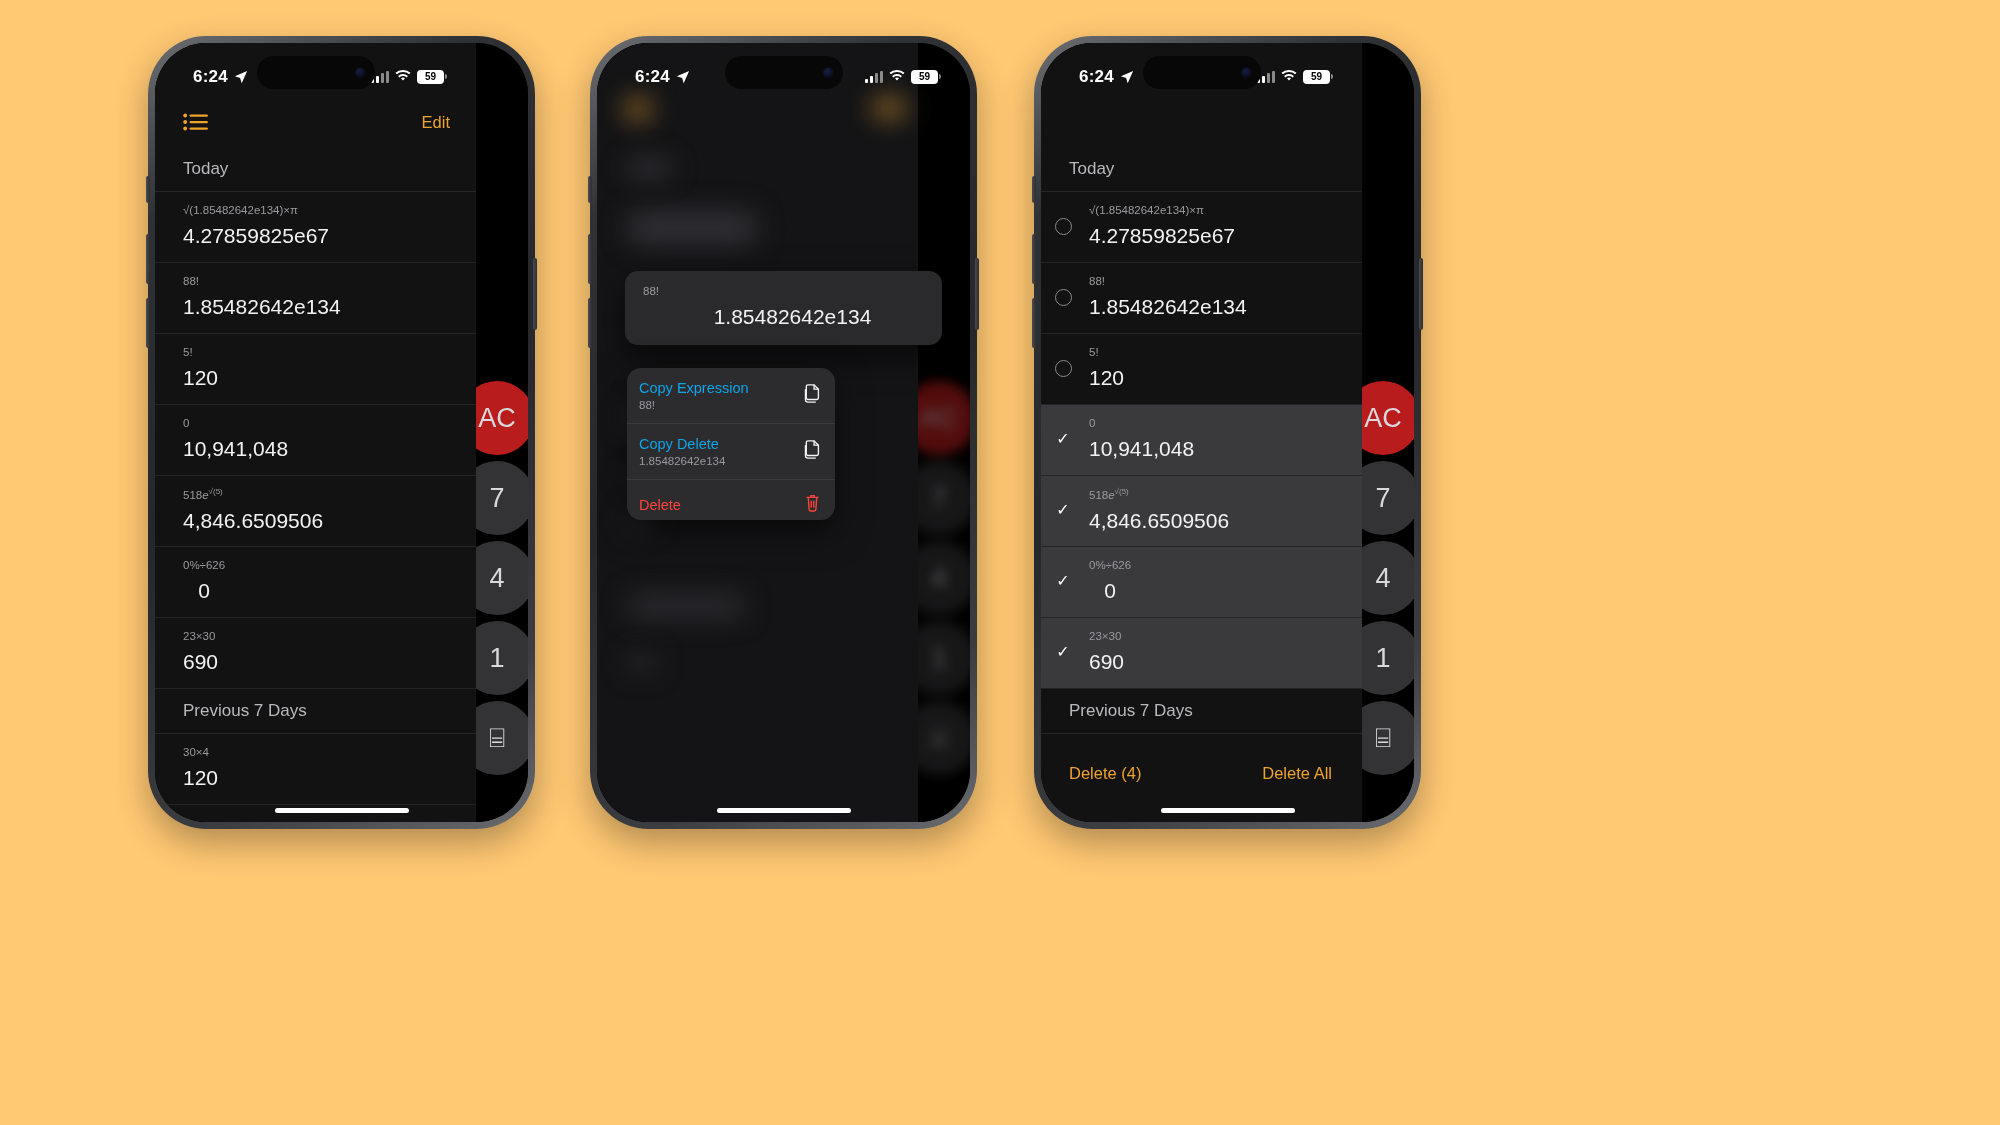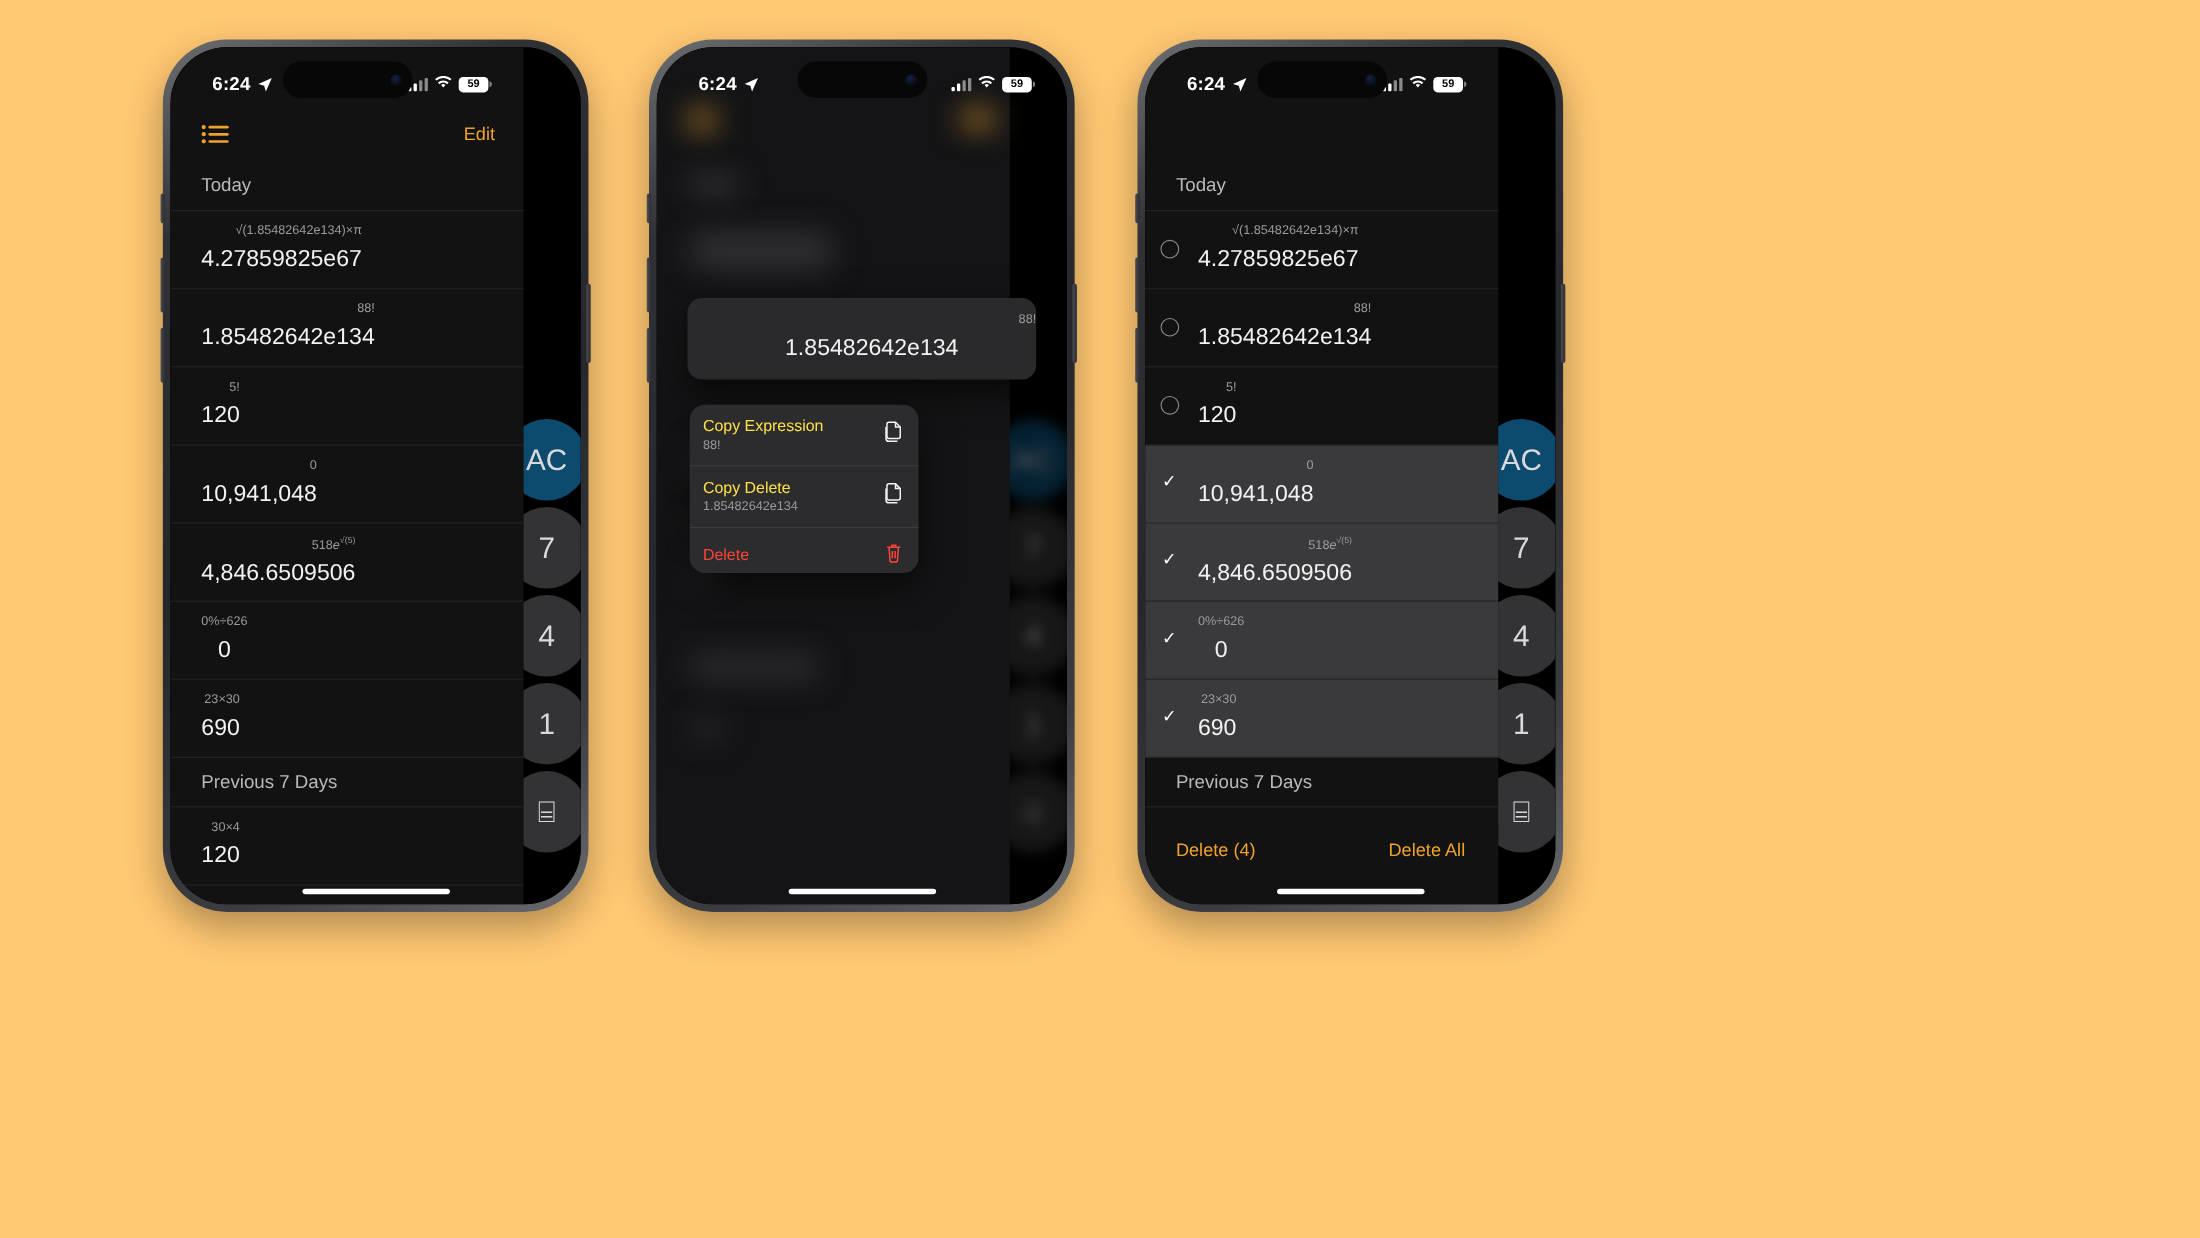--- a/index.html
+++ b/index.html
@@ -121,21 +121,21 @@
     min-height: 71px;
   }
   .row .sel {
     width: 44px; flex: 0 0 44px;
     display: flex; align-items: center; justify-content: center;
     color: #fff;
   }
   .row .body { padding-left: 4px; }
   .expr {
     color: #9b9b9f; font-size: 11.5px; line-height: 1.2;
-    margin-bottom: 5px; white-space: nowrap; text-align: right;
+    margin-bottom: 5px; white-space: nowrap;
   }
   .res { color: #f2f2f3; font-size: 21px; line-height: 1.2; white-space: nowrap; text-align: center; }
   .row.indent .body { padding-left: 0; }
   .row.selected { background: #3a3a3c; }
 
   .circle-unchecked {
     width: 17px; height: 17px; border-radius: 50%;
     border: 1.6px solid #8a8a8e;
   }
   .check { font-size: 16px; color:#fff; line-height:1; }
@@ -167,21 +167,21 @@
     position: absolute; top: 0; right: -52px; bottom: 0; width: 120px;
     z-index: 2; pointer-events: none;
   }
   .key {
     position: absolute; left: 0;
     width: 74px; height: 74px; border-radius: 50%;
     background: #333336;
     color: #d9d9dc; font-size: 27px;
     display: flex; align-items: center; justify-content: center;
   }
-  .key.k0 { top: 338px; background:#0c4a6e; }
+  .key.k0 { top: 338px; background:#b91c1c; }
   .key.k1 { top: 418px; }
   .key.k2 { top: 498px; }
   .key.k3 { top: 578px; }
   .key.k4 { top: 658px; }
 
   
   .sheet {
     position: absolute; top: 0; bottom: 0; left: 0; right: 52px;
     background: #121212; z-index: 3;
   }
@@ -205,21 +205,21 @@
     background: #2c2c2e; border-radius: 14px; overflow: hidden;
     z-index: 8;
     box-shadow: 0 12px 34px rgba(0,0,0,.55);
   }
   .ctx-item {
     display: flex; align-items: center; justify-content: space-between;
     padding: 11px 14px 12px 12px;
     border-bottom: .5px solid #3c3c3e;
   }
   .ctx-item:last-child { border-bottom: 0; }
-  .ctx-title { color: #fde047; font-size: 14.5px; line-height: 1.25; }
+  .ctx-title { color: #0ea5e9; font-size: 14.5px; line-height: 1.25; }
   .ctx-sub { color: #9a9a9e; font-size: 11.5px; margin-top: 2px; }
   .ctx-item.danger .ctx-title { color: #ff453a; }
 
   
   .p2 .home-ind, .p1 .home-ind { background:#fff; }
 </style>
 </head>
 <body style="background: rgb(255, 200, 115);">
 
 <div class="stage">

